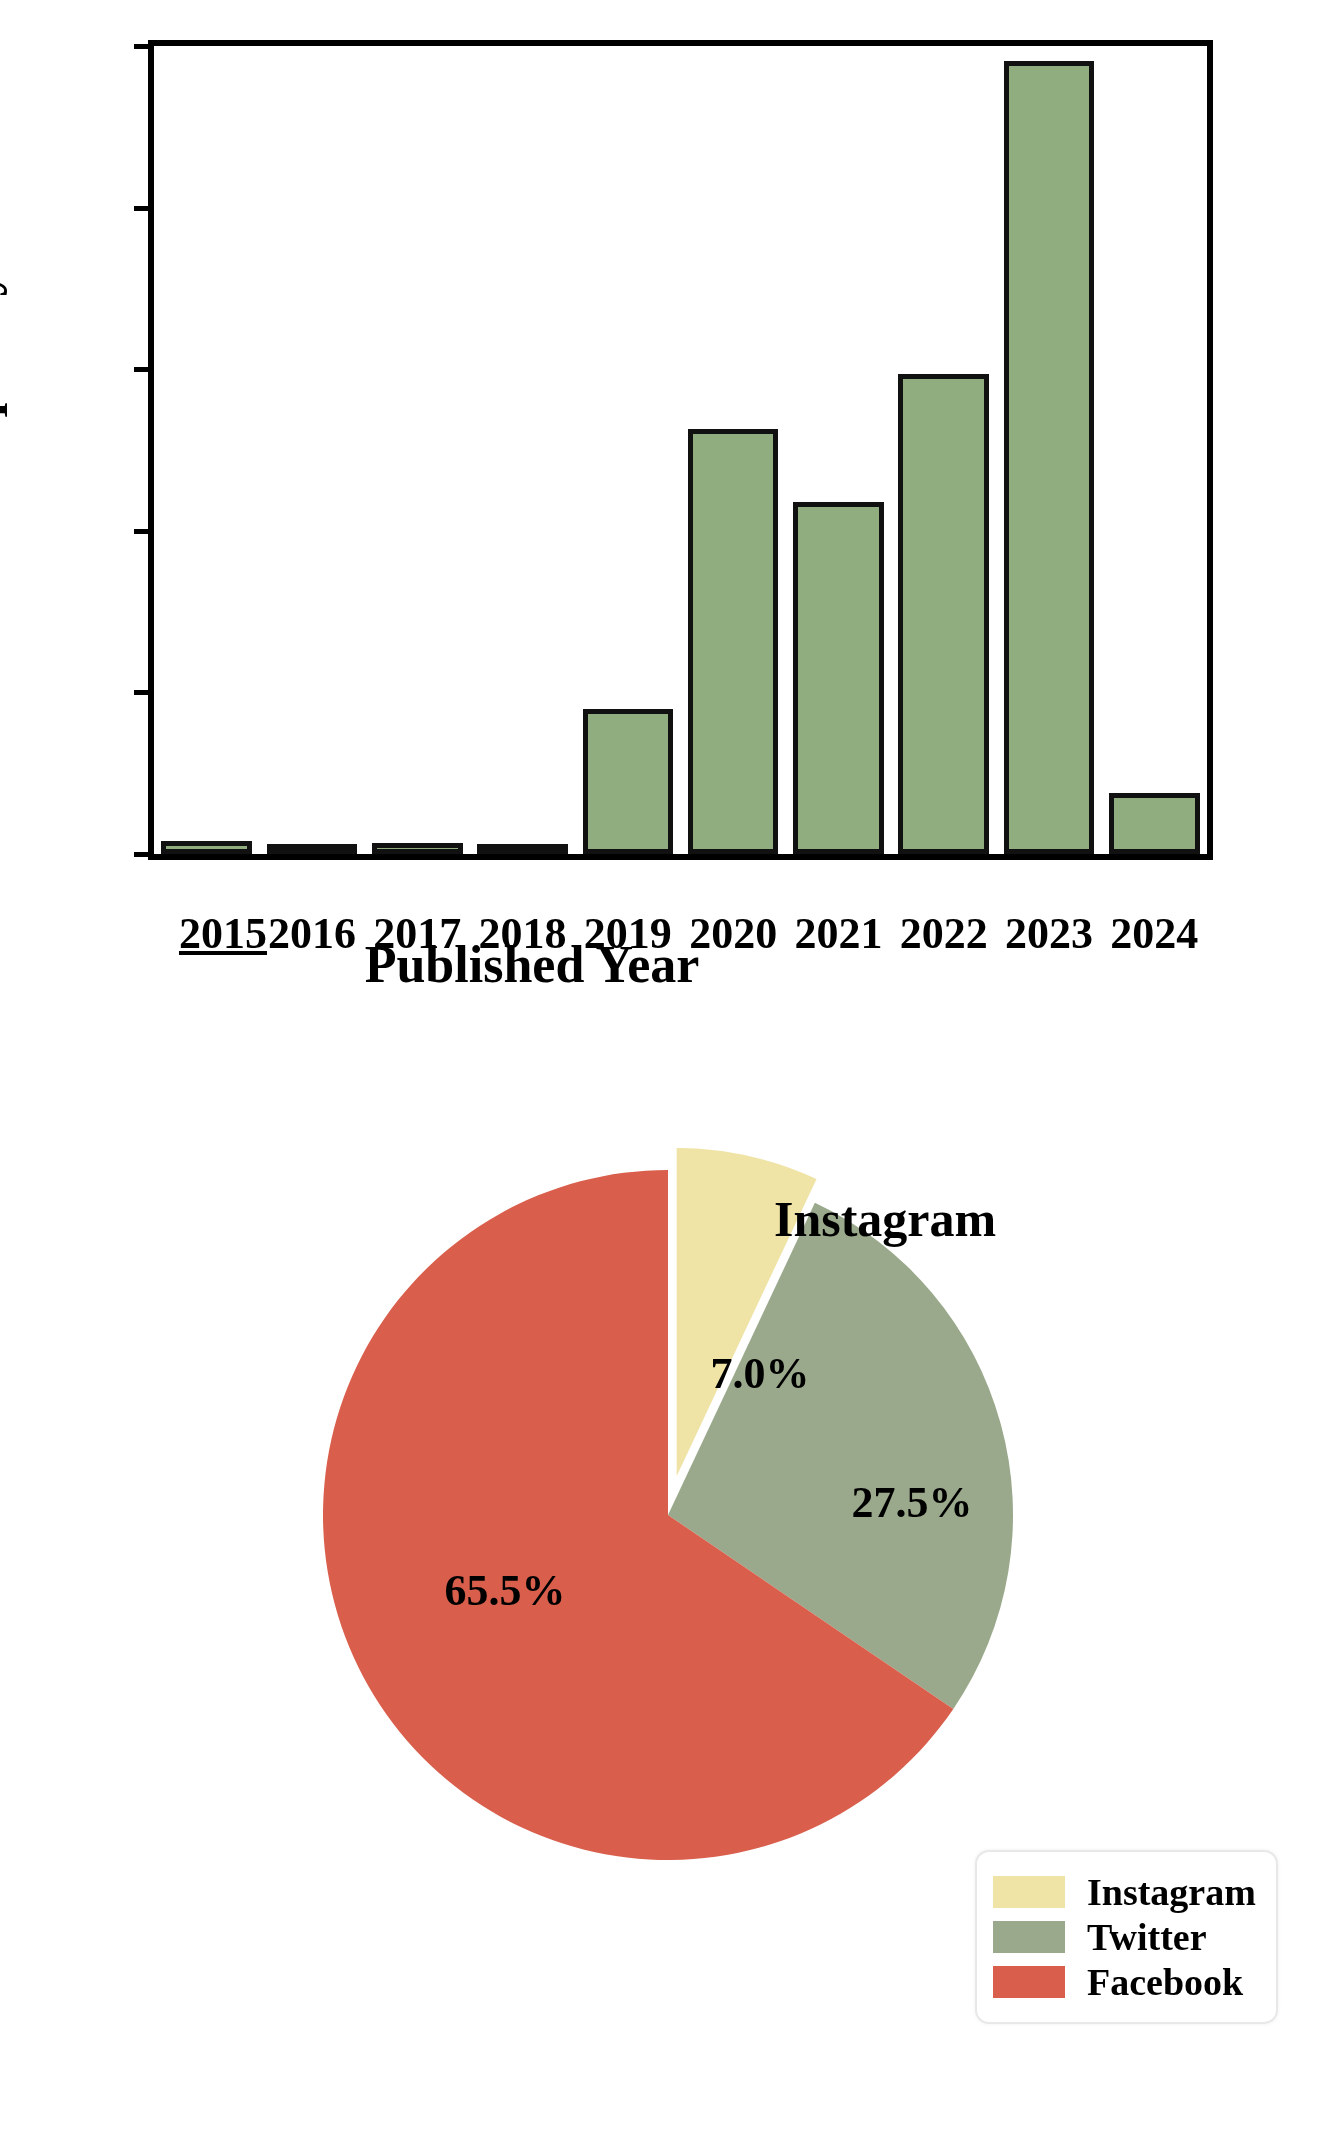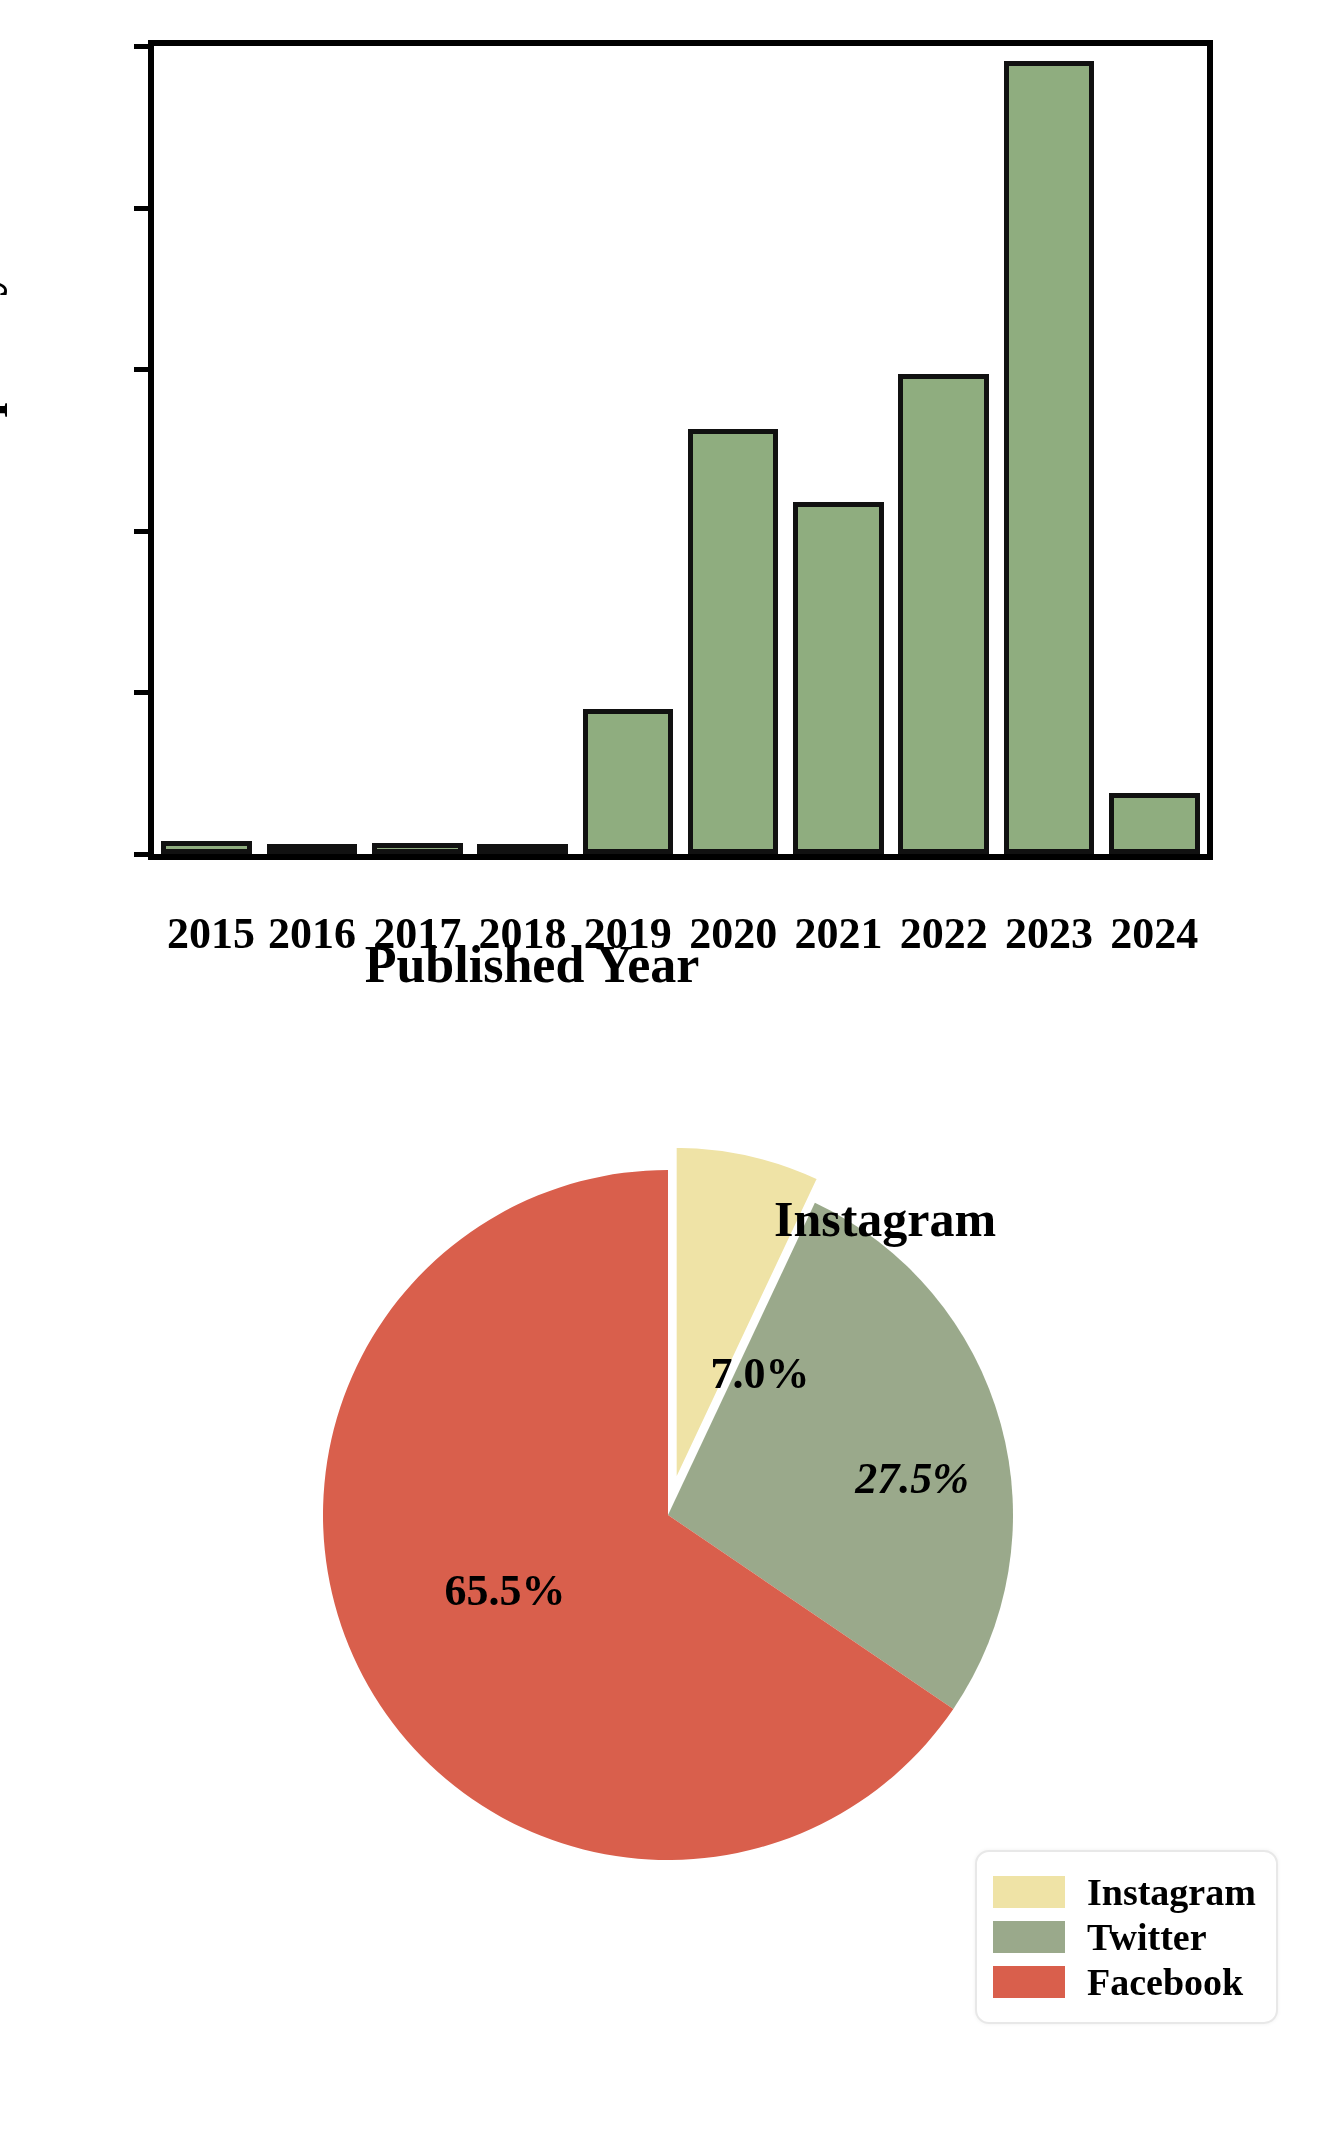--- a/index.html
+++ b/index.html
@@ -51,21 +51,21 @@
       <div id="bar-inner"></div>
       <div id="ytick-container">
           <div class="ytick-mark" style="top: 812px; left: -14px;"></div>
           <div class="ytick-mark" style="top: 650.4px; left: -14px;"></div>
           <div class="ytick-mark" style="top: 488.8px; left: -14px;"></div>
           <div class="ytick-mark" style="top: 327.2px; left: -14px;"></div>
           <div class="ytick-mark" style="top: 165.6px; left: -14px;"></div>
           <div class="ytick-mark" style="top: 4px; left: -14px;"></div>
         </div>
       <div id="xtick-container">
-          <div class="xtick-label" style="left: 63px;">2015</div>
+          <div class="xtick-label" style="left: 75px; text-decoration: underline;">2015</div>
           <div class="xtick-label" style="left: 163.95px;">2016</div>
           <div class="xtick-label" style="left: 269.25px;">2017</div>
           <div class="xtick-label" style="left: 374.55px;">2018</div>
           <div class="xtick-label" style="left: 479.85px;">2019</div>
           <div class="xtick-label" style="left: 585.15px;">2020</div>
           <div class="xtick-label" style="left: 690.45px;">2021</div>
           <div class="xtick-label" style="left: 795.75px;">2022</div>
           <div class="xtick-label" style="left: 901.05px;">2023</div>
           <div class="xtick-label" style="left: 1006.35px;">2024</div>
         </div>
@@ -108,21 +108,21 @@
 
   <div id="panel-b">
     <div id="pie-wrap">
       <svg id="pie-svg" width="1329" height="920" viewBox="0 0 1329 920">
           <path d="M 673.6717242763101 429.62616418959254 L 673.6717242763101 84.62616418959254 A 345 345 0 0 1 820.5655798662602 117.46083108881584 Z" fill="#efe3a6" stroke="#ffffff" stroke-width="6"></path>
           <path d="M 668 455 L 814.8938555899501 142.8346668992233 A 345 345 0 0 1 953.3427981247238 648.9187653589852 Z" fill="#9aa98b" stroke="#ffffff" stroke-width="0"></path>
           <path d="M 668 455 L 953.3427981247238 648.9187653589852 A 345 345 0 1 1 667.9999999999999 110 Z" fill="#d95f4c" stroke="#ffffff" stroke-width="0"></path>
         </svg>
 
       <div class="pie-pct" id="pct-instagram" style="left:760px;top:277px;margin-top:36px;">7.0%</div>
-      <div class="pie-pct" id="pct-twitter" style="left:912px;top:418px;font-style:italic;">27.5%</div>
+      <div class="pie-pct" id="pct-twitter" style="left:912px;top:442px;">27.5%</div>
       <div class="pie-pct" id="pct-facebook" style="left:505px;top:530px;">65.5%</div>
 
       <div class="pie-name" id="name-instagram" style="left:774px;top:130px;">Instagram</div>
 
       <div id="legend">
         <div class="legend-row">
           <span class="legend-swatch" id="sw-0" style="background: rgb(239, 227, 166);"></span>
           <span class="legend-text">Instagram</span>
         </div>
         <div class="legend-row">

